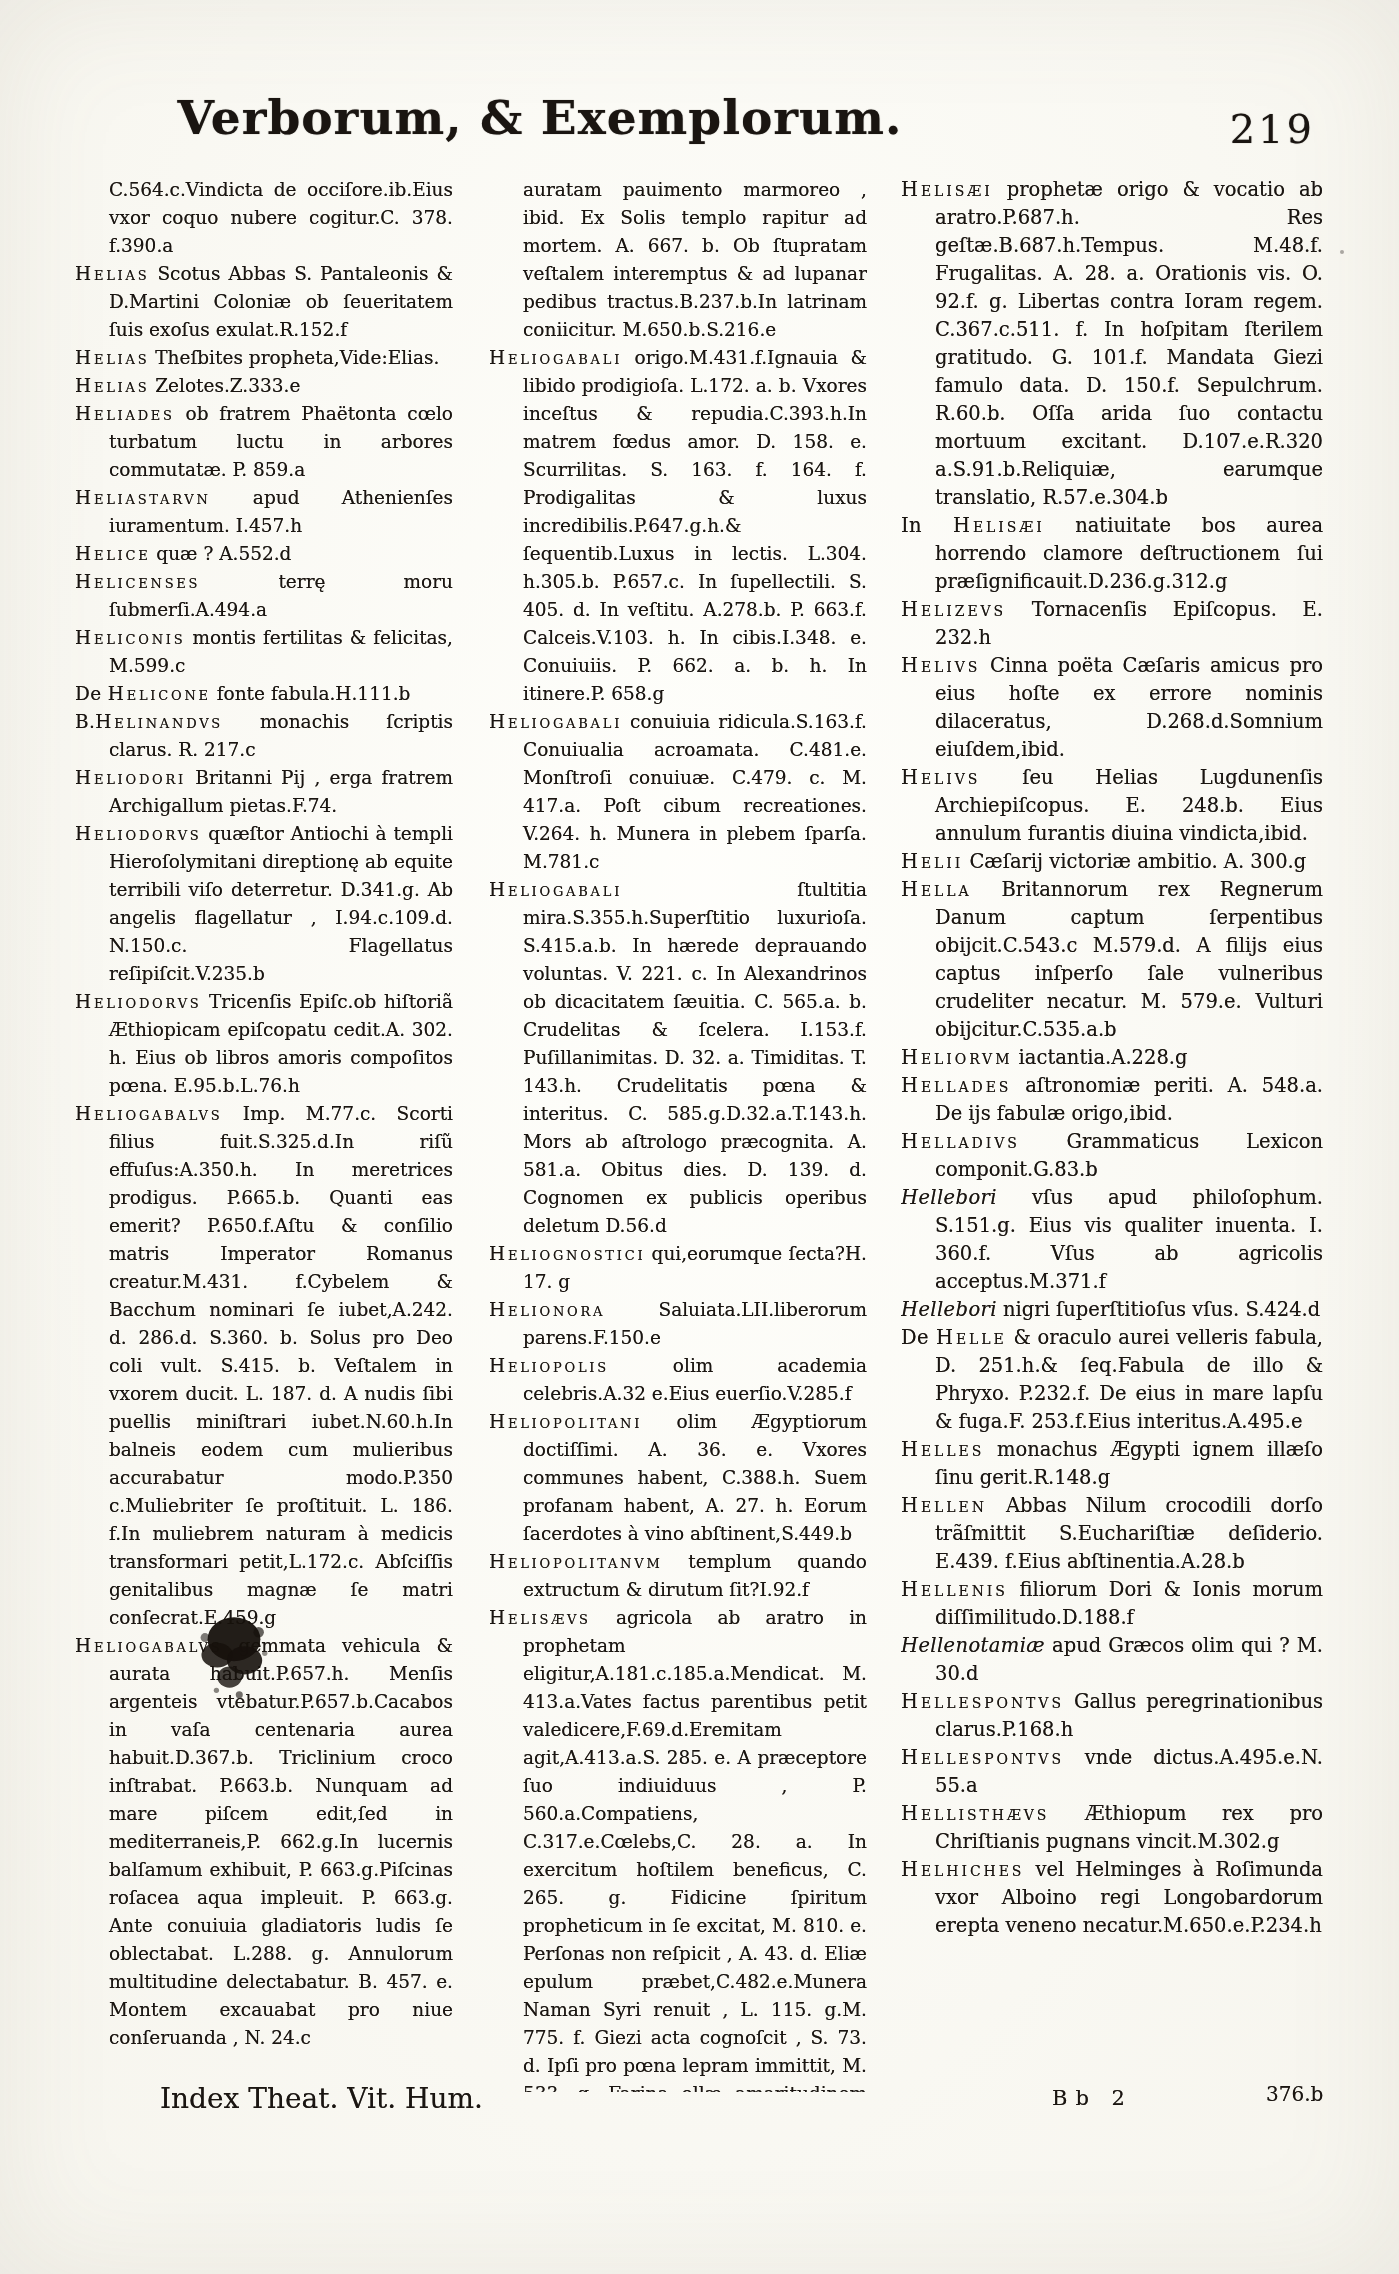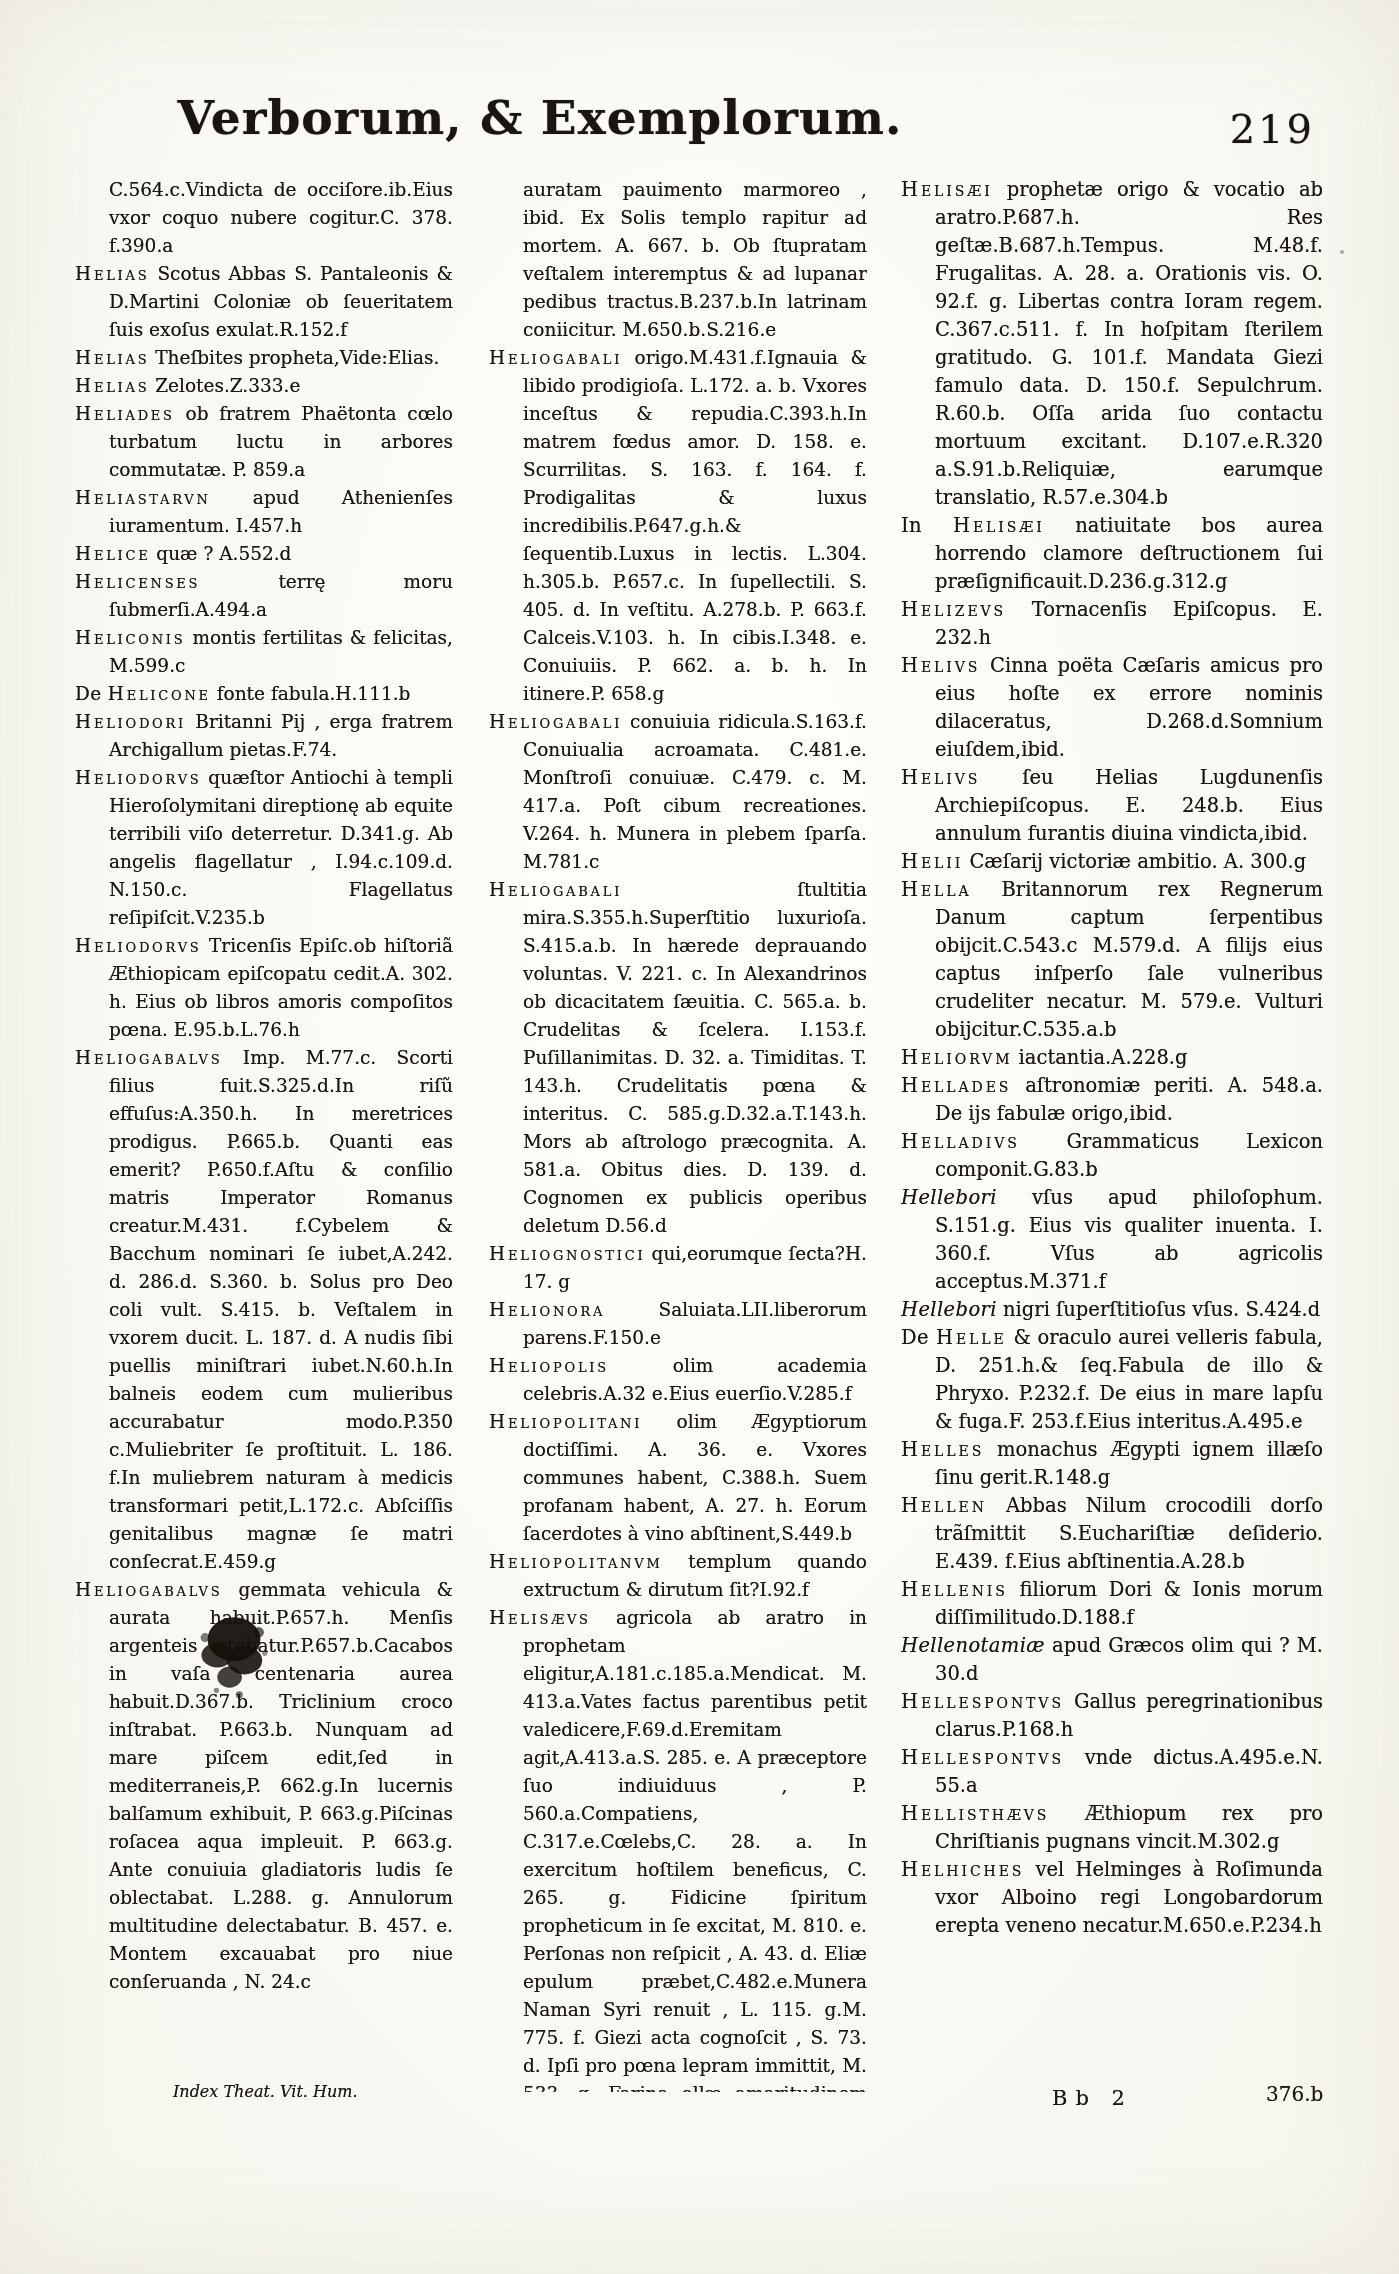--- a/index.html
+++ b/index.html
@@ -39,21 +39,21 @@
     text-shadow:0 0 0.6px rgba(26,21,17,0.65);
   }
   .col1{width:378px;}
   .col2{width:378px;margin-left:36px;}
   .col3{width:422px;margin-left:34px;font-size:19.5px;}
   p.entry{margin:0;text-align:justify;text-indent:-34px;padding-left:34px;}
   p.entry.cont{text-indent:0;}
   .head{font-variant-caps:small-caps;letter-spacing:0.15em;}
   .head.it{font-style:italic;font-variant-caps:normal;letter-spacing:0.02em;}
   .prefix{letter-spacing:0.02em;}
-  .sig-note{position:absolute;left:173px;top:2082px;font-size:16px;font-style:italic;
+  .sig-note{position:absolute;left:160px;top:2082px;font-size:28px;
     text-shadow:0 0 0.6px rgba(26,21,17,0.6);}
   .gathering{position:absolute;left:1052px;top:2086px;font-size:21px;letter-spacing:8px;
     text-shadow:0 0 0.6px rgba(26,21,17,0.6);}
   .catchword{position:absolute;left:1266px;top:2082px;font-size:20px;
     text-shadow:0 0 0.6px rgba(26,21,17,0.6);}
   .ink-blot{position:absolute;left:190px;top:1606px;width:88px;height:100px;filter:blur(0.7px);}
   .speck1{position:absolute;left:120px;top:1700px;width:5px;height:4px;border-radius:50%;
     background:rgba(30,24,18,0.5);}
   .speck2{position:absolute;left:1340px;top:250px;width:4px;height:4px;border-radius:50%;
     background:rgba(30,24,18,0.35);}
@@ -71,20 +71,21 @@
         <p class="entry cont">C.564.c.Vindicta de occiſore.ib.Eius vxor coquo nubere cogitur.C. 378. f.390.a</p>
         <p class="entry"><span class="head">Helias</span> Scotus Abbas S. Pantaleonis &amp; D.Martini Coloniæ ob ſeueritatem ſuis exoſus exulat.R.152.f</p>
         <p class="entry"><span class="head">Helias</span> Theſbites propheta,Vide:Elias.</p>
         <p class="entry"><span class="head">Helias</span> Zelotes.Z.333.e</p>
         <p class="entry"><span class="head">Heliades</span> ob fratrem Phaëtonta cœlo turbatum luctu in arbores commutatæ. P. 859.a</p>
         <p class="entry"><span class="head">Heliastarvn</span> apud Athenienſes iuramentum. I.457.h</p>
         <p class="entry"><span class="head">Helice</span> quæ ? A.552.d</p>
         <p class="entry"><span class="head">Helicenses</span> terrę moru ſubmerſi.A.494.a</p>
         <p class="entry"><span class="head">Heliconis</span> montis fertilitas &amp; felicitas, M.599.c</p>
         <p class="entry"><span class="prefix">De </span><span class="head">Helicone</span> fonte fabula.H.111.b</p>
+        <p class="entry"><span class="prefix">B.</span><span class="head">Helinandvs</span> monachis ſcriptis clarus. R. 217.c</p>
         <p class="entry"><span class="head">Heliodori</span> Britanni Pij , erga fratrem Archigallum pietas.F.74.</p>
         <p class="entry"><span class="head">Heliodorvs</span> quæſtor Antiochi à templi Hieroſolymitani direptionę ab equite terribili viſo deterretur. D.341.g. Ab angelis flagellatur , I.94.c.109.d. N.150.c. Flagellatus reſipiſcit.V.235.b</p>
         <p class="entry"><span class="head">Heliodorvs</span> Tricenſis Epiſc.ob hiſtoriã Æthiopicam epiſcopatu cedit.A. 302. h. Eius ob libros amoris compoſitos pœna. E.95.b.L.76.h</p>
         <p class="entry"><span class="head">Heliogabalvs</span> Imp. M.77.c. Scorti filius fuit.S.325.d.In riſũ effuſus:A.350.h. In meretrices prodigus. P.665.b. Quanti eas emerit? P.650.f.Aſtu &amp; conſilio matris Imperator Romanus creatur.M.431. f.Cybelem &amp; Bacchum nominari ſe iubet,A.242. d. 286.d. S.360. b. Solus pro Deo coli vult. S.415. b. Veſtalem in vxorem ducit. L. 187. d. A nudis ſibi puellis miniſtrari iubet.N.60.h.In balneis eodem cum mulieribus accurabatur modo.P.350 c.Muliebriter ſe proſtituit. L. 186. f.In muliebrem naturam à medicis transformari petit,L.172.c. Abſciſſis genitalibus magnæ ſe matri conſecrat.E.459.g</p>
         <p class="entry"><span class="head">Heliogabalvs</span> gemmata vehicula &amp; aurata habuit.P.657.h. Menſis argenteis vtebatur.P.657.b.Cacabos in vaſa centenaria aurea habuit.D.367.b. Triclinium croco inſtrabat. P.663.b. Nunquam ad mare piſcem edit,ſed in mediterraneis,P. 662.g.In lucernis balſamum exhibuit, P. 663.g.Piſcinas roſacea aqua impleuit. P. 663.g. Ante conuiuia gladiatoris ludis ſe oblectabat. L.288. g. Annulorum multitudine delectabatur. B. 457. e. Montem excauabat pro niue conſeruanda , N. 24.c</p>
       </section>
     <section class="col col2">
         <p class="entry cont">auratam pauimento marmoreo , ibid. Ex Solis templo rapitur ad mortem. A. 667. b. Ob ſtupratam veſtalem interemptus &amp; ad lupanar pedibus tractus.B.237.b.In latrinam coniicitur. M.650.b.S.216.e</p>
         <p class="entry"><span class="head">Heliogabali</span> origo.M.431.f.Ignauia &amp; libido prodigioſa. L.172. a. b. Vxores inceſtus &amp; repudia.C.393.h.In matrem fœdus amor. D. 158. e. Scurrilitas. S. 163. f. 164. f. Prodigalitas &amp; luxus incredibilis.P.647.g.h.&amp; ſequentib.Luxus in lectis. L.304. h.305.b. P.657.c. In ſupellectili. S. 405. d. In veſtitu. A.278.b. P. 663.f. Calceis.V.103. h. In cibis.I.348. e. Conuiuiis. P. 662. a. b. h. In itinere.P. 658.g</p>
         <p class="entry"><span class="head">Heliogabali</span> conuiuia ridicula.S.163.f. Conuiualia acroamata. C.481.e. Monſtroſi conuiuæ. C.479. c. M. 417.a. Poſt cibum recreationes. V.264. h. Munera in plebem ſparſa. M.781.c</p>

